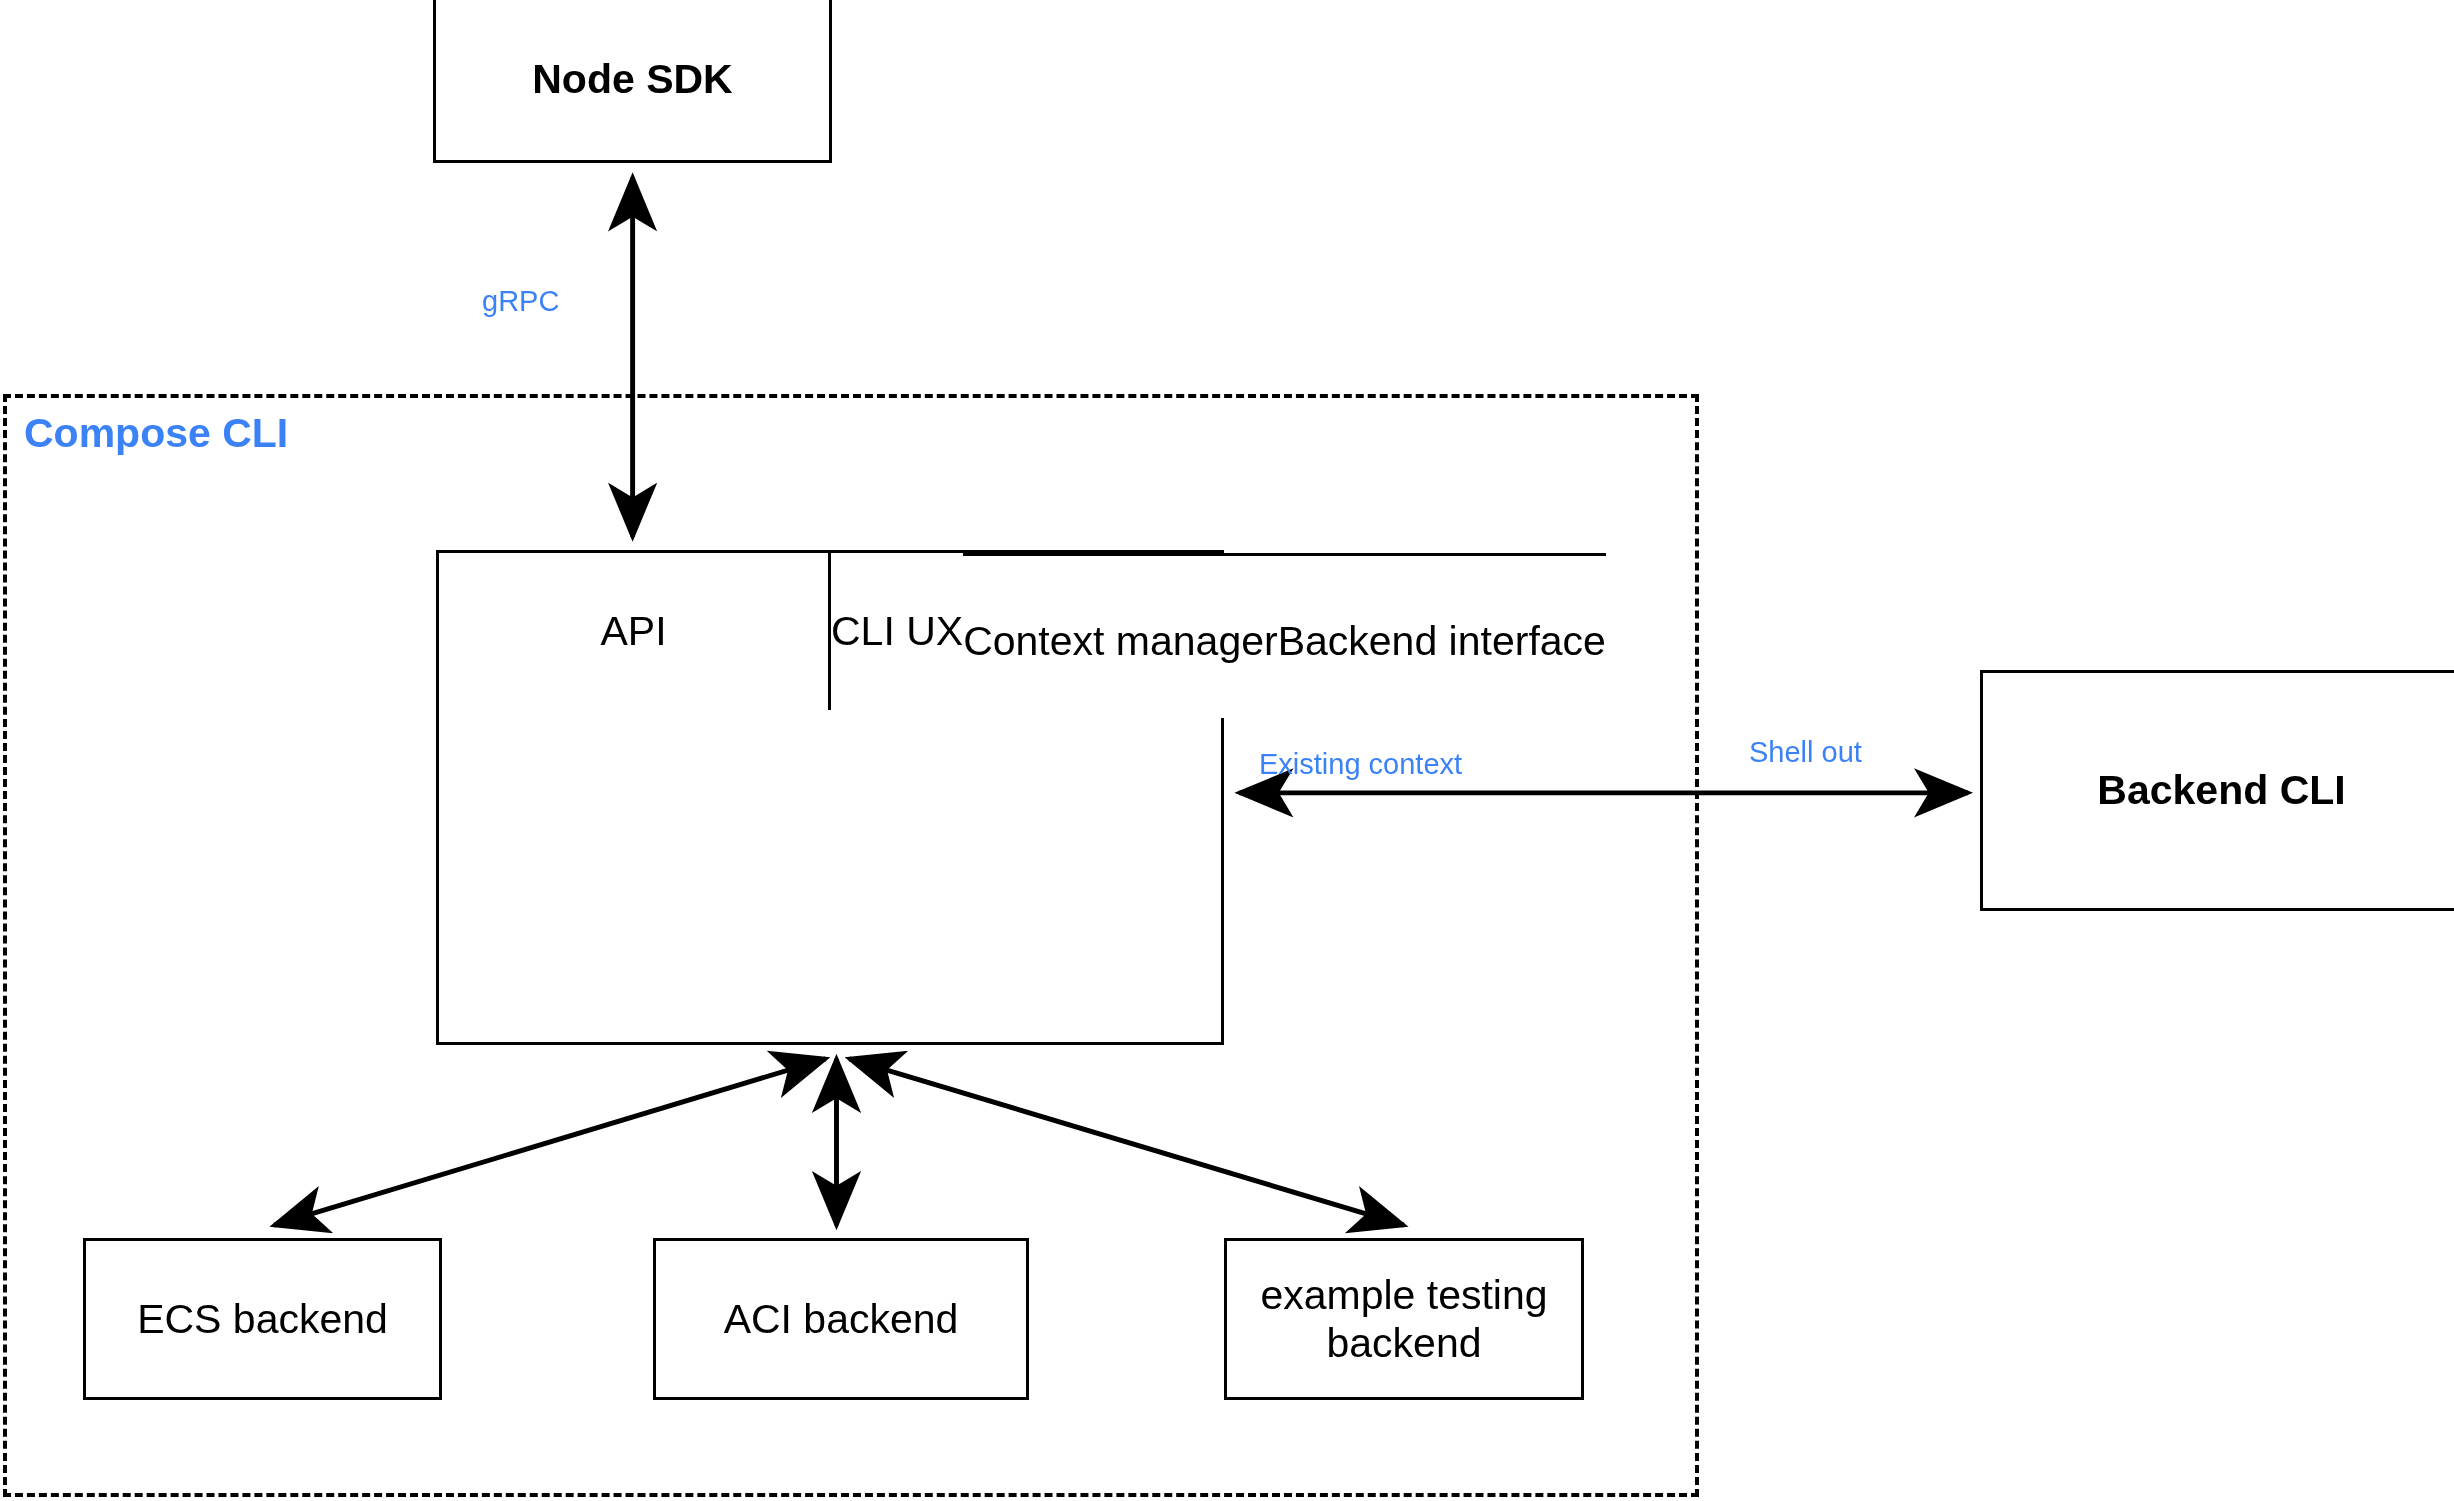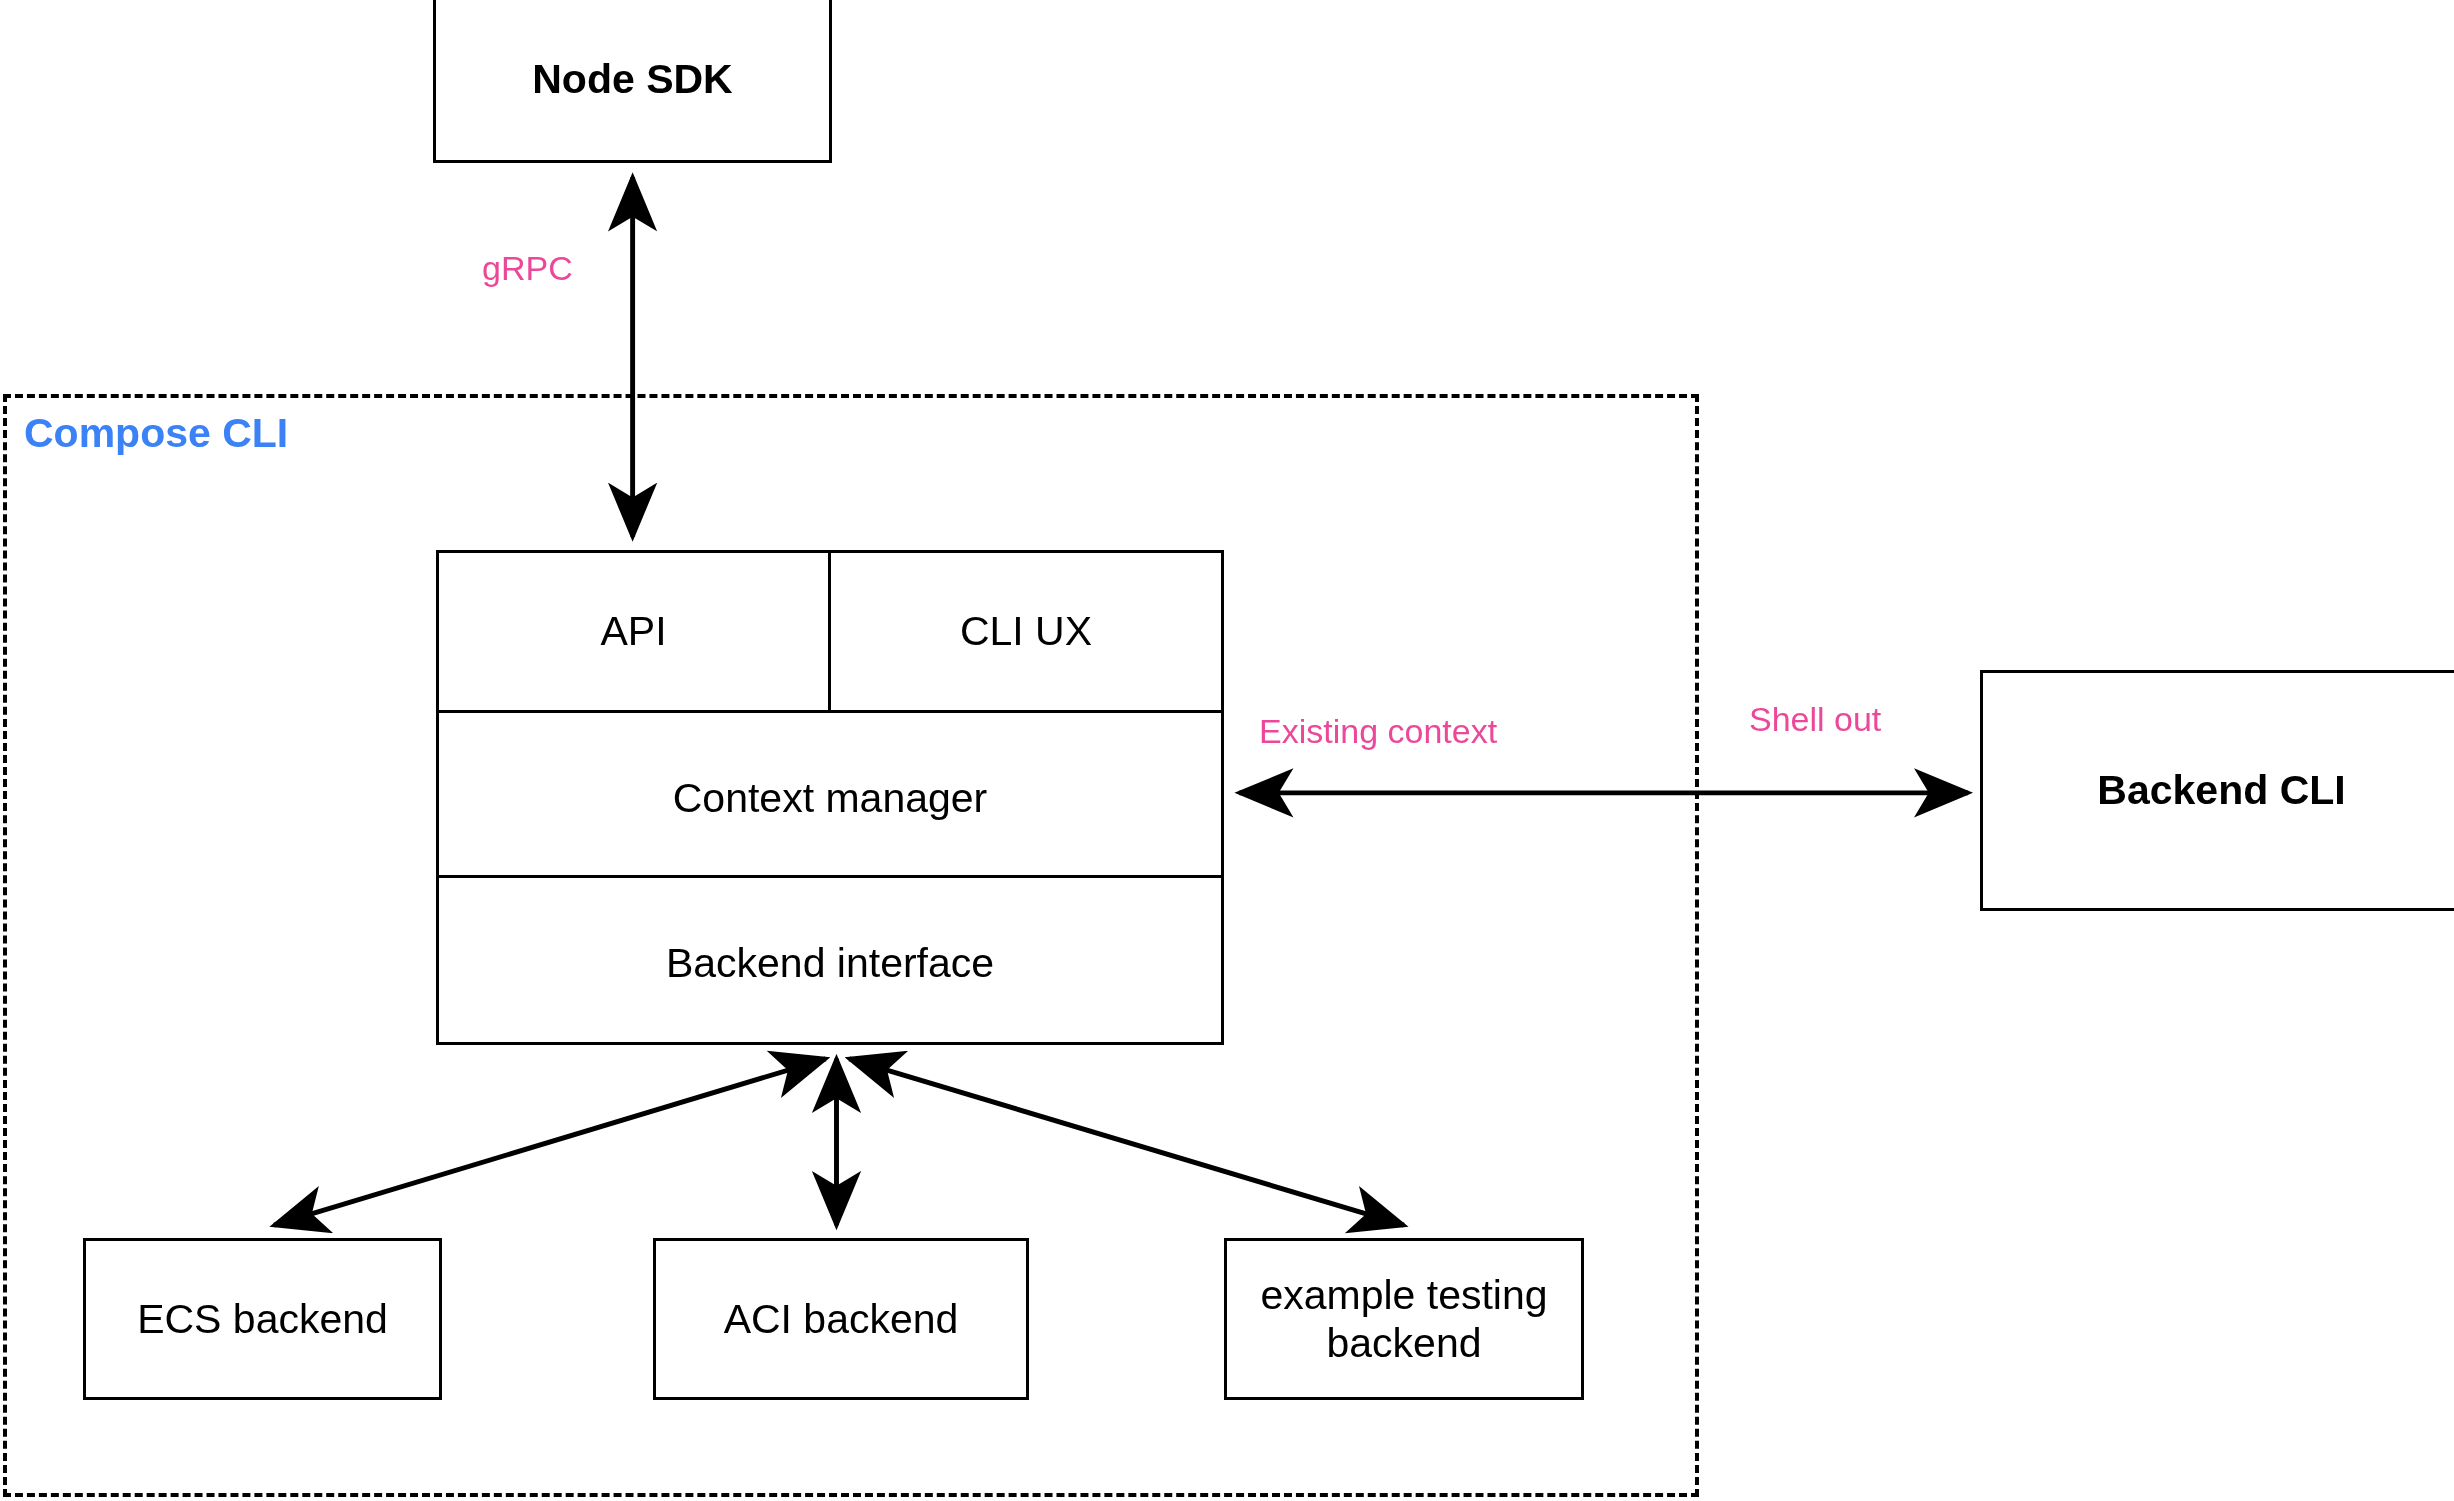--- a/index.html
+++ b/index.html
@@ -45,21 +45,21 @@
   #central-stack {
     position: absolute;
     left: 436px;
     top: 550px;
     width: 788px;
     height: 495px;
     box-sizing: border-box;
     border: 3.9px solid #000000;
     background: #ffffff;
     display: flex;
-    flex-direction: column;
+    flex-direction: row;
   }
   #central-stack .row {
     display: flex;
     box-sizing: border-box;
     flex: 0 0 auto;
     background: #ffffff;
   }
   #central-stack .row.top { height: 157px; }
   #central-stack .row.mid { height: 165px; border-top: 3.9px solid #000000; }
   #central-stack .row.bot { height: 165px; border-top: 3.9px solid #000000; }
@@ -91,24 +91,25 @@
     left: 24px;
     top: 410px;
     font-size: 41px;
     font-weight: 700;
     color: #3b82f6;
     white-space: nowrap;
   }
 
   .edge-label {
     position: absolute;
-    font-size: 34px;
-    color: #ec4899;
+    font-size: 29px;
+    color: #3b82f6;
     white-space: nowrap;
     background: transparent;
+    margin-top: 36px;
   }
 </style>
 </head>
 <body>
 
 <div id="canvas">
 
   <div id="compose-group"></div>
   <div id="compose-group-label">Compose CLI</div>
 

